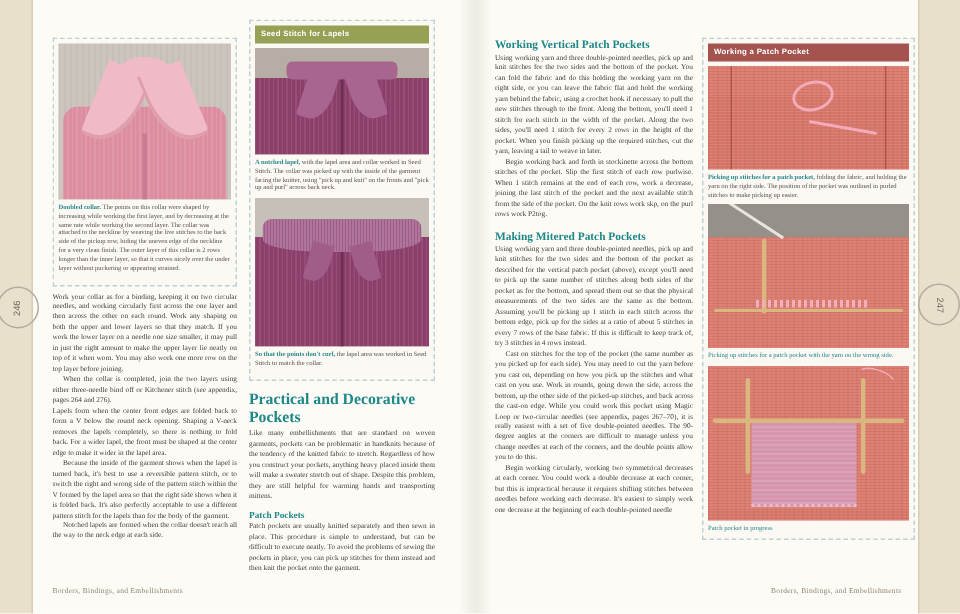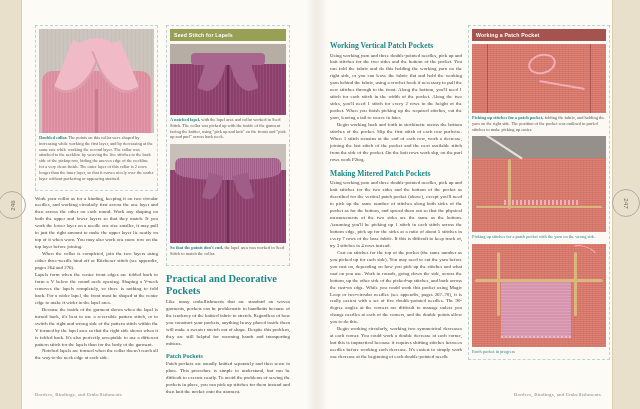--- a/index.html
+++ b/index.html
@@ -8,21 +8,21 @@
   .spread { position:relative; width:640px; height:409px; background:#fdfbf6; overflow:hidden; }
 
   .edge { position:absolute; top:0; bottom:0; background:#e9e0cc; }
   .edge-left { left:0; width:22px; border-right:1px solid #d8cdb3; }
   .edge-right { right:0; width:28px; border-left:1px solid #d8cdb3; }
   .gutter { position:absolute; top:0; height:100%; left:306px; width:22px;
             background:linear-gradient(90deg, rgba(90,70,50,0) 0%, rgba(90,70,50,0.09) 50%, rgba(90,70,50,0) 100%); }
 
   .col { position:absolute; overflow:hidden; }
   #col1 { left:35px;  top:25px; width:123px; height:362px; }
-  #col2 { left:166px; top:25px; width:124px; height:368px; }
+  #col2 { left:166px; top:13px; width:124px; height:368px; }
   #col3 { left:330px; top:25px; width:132px; height:370px; }
   #col4 { left:468px; top:25px; width:142px; height:362px; }
 
   .body-text p { font-size:4.9px; line-height:1.42; color:#403c38; text-align:justify; }
   p.indent { text-indent:7px; }
   .body-text { margin-top:5px; }
 
   h2.big { font-size:10.5px; color:#1e8889; font-weight:600; line-height:1.12; margin:7px 0 3px; font-family:"Liberation Serif", serif; }
   h3.section { font-size:7.6px; color:#1e8889; font-weight:600; margin:5px 0 2.5px; }
   h4.sub { font-size:6.2px; color:#1e8889; font-weight:700; margin:4px 0 2px; }
@@ -171,21 +171,21 @@
     </aside>
     <h2 class="big">Practical and Decorative Pockets</h2>
     <div class="body-text" style="margin-top:0;">
       <p>Like many embellishments that are standard on woven garments, pockets can be problematic in handknits because of the tendency of the knitted fabric to stretch. Regardless of how you construct your pockets, anything heavy placed inside them will make a sweater stretch out of shape. Despite this problem, they are still helpful for warming hands and transporting mittens.</p>
       <h4 class="sub">Patch Pockets</h4>
       <p>Patch pockets are usually knitted separately and then sewn in place. This procedure is simple to understand, but can be difficult to execute neatly. To avoid the problems of sewing the pockets in place, you can pick up stitches for them instead and then knit the pocket onto the garment.</p>
     </div>
   </div>
 
   <div class="col" id="col3">
-    <div class="body-text" style="margin-top:16px;">
+    <div class="body-text" style="margin-top:0;">
       <h3 class="section" style="margin-top:0;">Working Vertical Patch Pockets</h3>
       <p>Using working yarn and three double-pointed needles, pick up and knit stitches for the two sides and the bottom of the pocket. You can fold the fabric and do this holding the working yarn on the right side, or you can leave the fabric flat and hold the working yarn behind the fabric, using a crochet hook if necessary to pull the new stitches through to the front. Along the bottom, you'll need 1 stitch for each stitch in the width of the pocket. Along the two sides, you'll need 1 stitch for every 2 rows in the height of the pocket. When you finish picking up the required stitches, cut the yarn, leaving a tail to weave in later.</p>
       <p class="indent">Begin working back and forth in stockinette across the bottom stitches of the pocket. Slip the first stitch of each row purlwise. When 1 stitch remains at the end of each row, work a decrease, joining the last stitch of the pocket and the next available stitch from the side of the pocket. On the knit rows work skp, on the purl rows work P2tog.</p>
       <h3 class="section">Making Mitered Patch Pockets</h3>
       <p>Using working yarn and three double-pointed needles, pick up and knit stitches for the two sides and the bottom of the pocket as described for the vertical patch pocket (above), except you'll need to pick up the same number of stitches along both sides of the pocket as for the bottom, and spread them out so that the physical measurements of the two sides are the same as the bottom. Assuming you'll be picking up 1 stitch in each stitch across the bottom edge, pick up for the sides at a ratio of about 5 stitches in every 7 rows of the base fabric. If this is difficult to keep track of, try 3 stitches in 4 rows instead.</p>
       <p class="indent">Cast on stitches for the top of the pocket (the same number as you picked up for each side). You may need to cut the yarn before you cast on, depending on how you pick up the stitches and what cast on you use. Work in rounds, going down the side, across the bottom, up the other side of the picked-up stitches, and back across the cast-on edge. While you could work this pocket using Magic Loop or two-circular needles (see appendix, pages 267–70), it is really easiest with a set of five double-pointed needles. The 90-degree angles at the corners are difficult to manage unless you change needles at each of the corners, and the double points allow you to do this.</p>
       <p class="indent">Begin working circularly, working two symmetrical decreases at each corner. You could work a double decrease at each corner, but this is impractical because it requires shifting stitches between needles before working each decrease. It's easiest to simply work one decrease at the beginning of each double-pointed needle</p>
     </div>
   </div>
 

